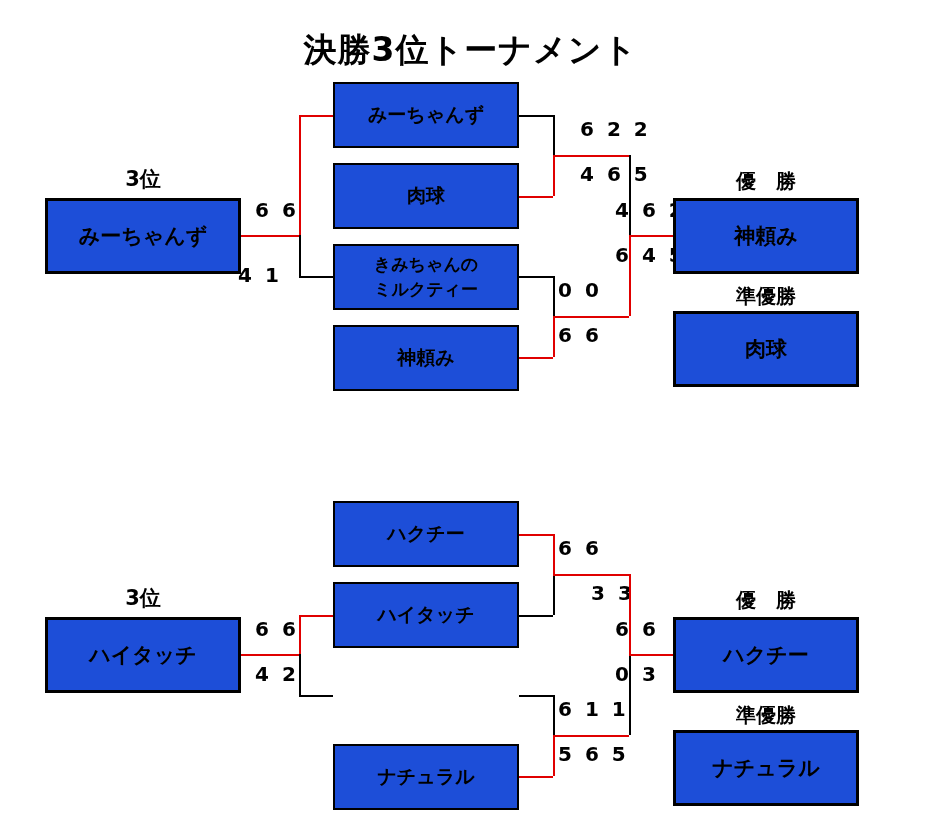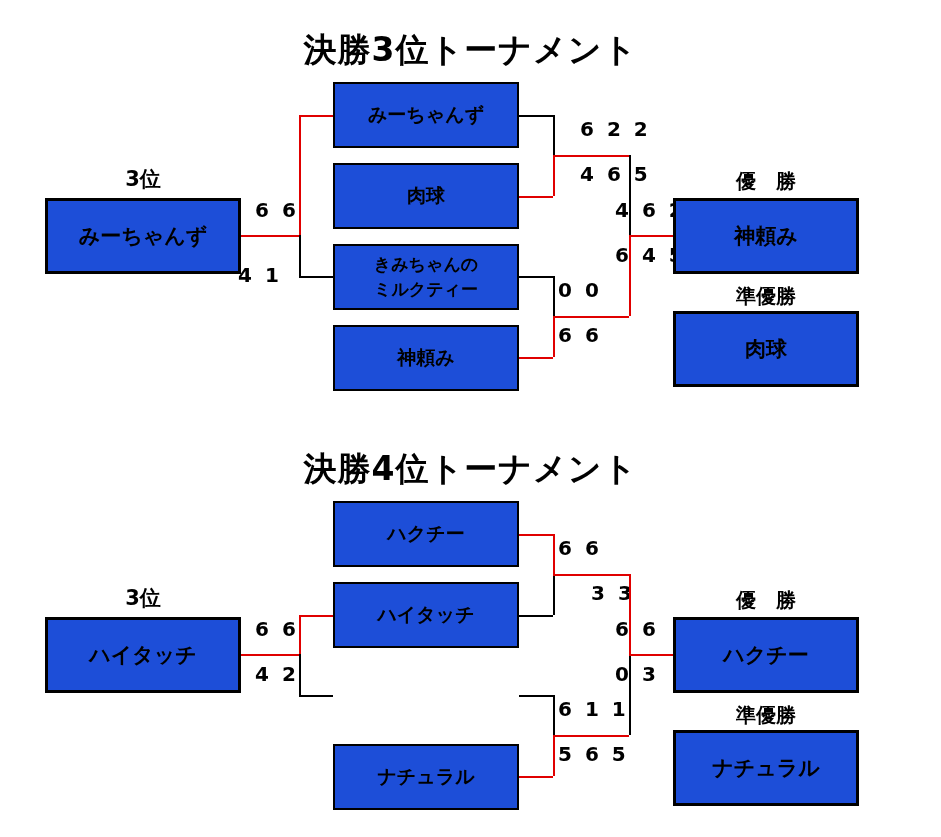--- a/index.html
+++ b/index.html
@@ -192,21 +192,20 @@
   <div class="score" style="left:615px; top:243px;">6 4 5</div>
 
   <div class="result-label" style="top:168px">優　勝</div>
   <div class="box thick result-box" style="top:198px">神頼み</div>
   <div class="result-label" style="top:283px">準優勝</div>
   <div class="box thick result-box" style="top:311px">肉球</div>
 </div>
 
 <div class="tournament" id="tournament-1">
 
-  <div class="title">決勝4位トーナメント</div>
 
   <div class="seed-label" style="top:165px">3位</div>
   <div class="box thick seed-box" style="top:198px">ハイタッチ</div>
 
   <div class="ln h red" style="left:241px; top:235px; width:58px;"></div>
   <div class="ln v red" style="left:299px; top:196px; height:40px;"></div>
   <div class="ln v black" style="left:299px; top:235px; height:41px;"></div>
   <div class="ln h red" style="left:299px; top:196px; width:34px;"></div>
   <div class="ln h black" style="left:299px; top:276px; width:34px;"></div>
   <div class="score" style="left:255px; top:198px;">6 6</div>

